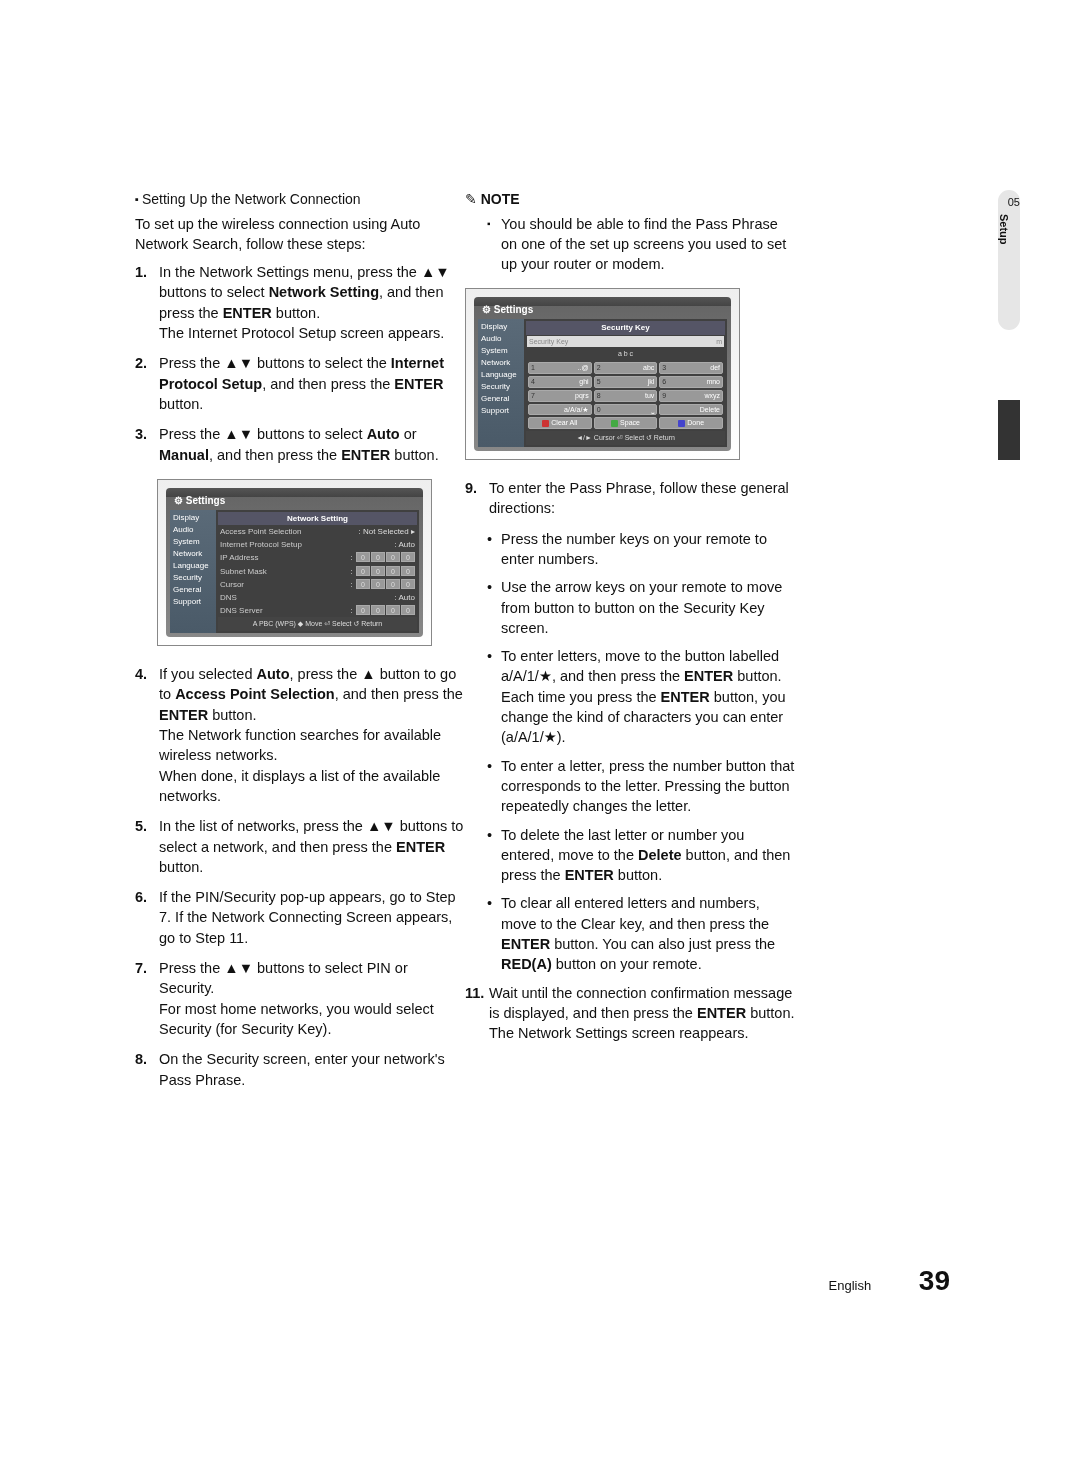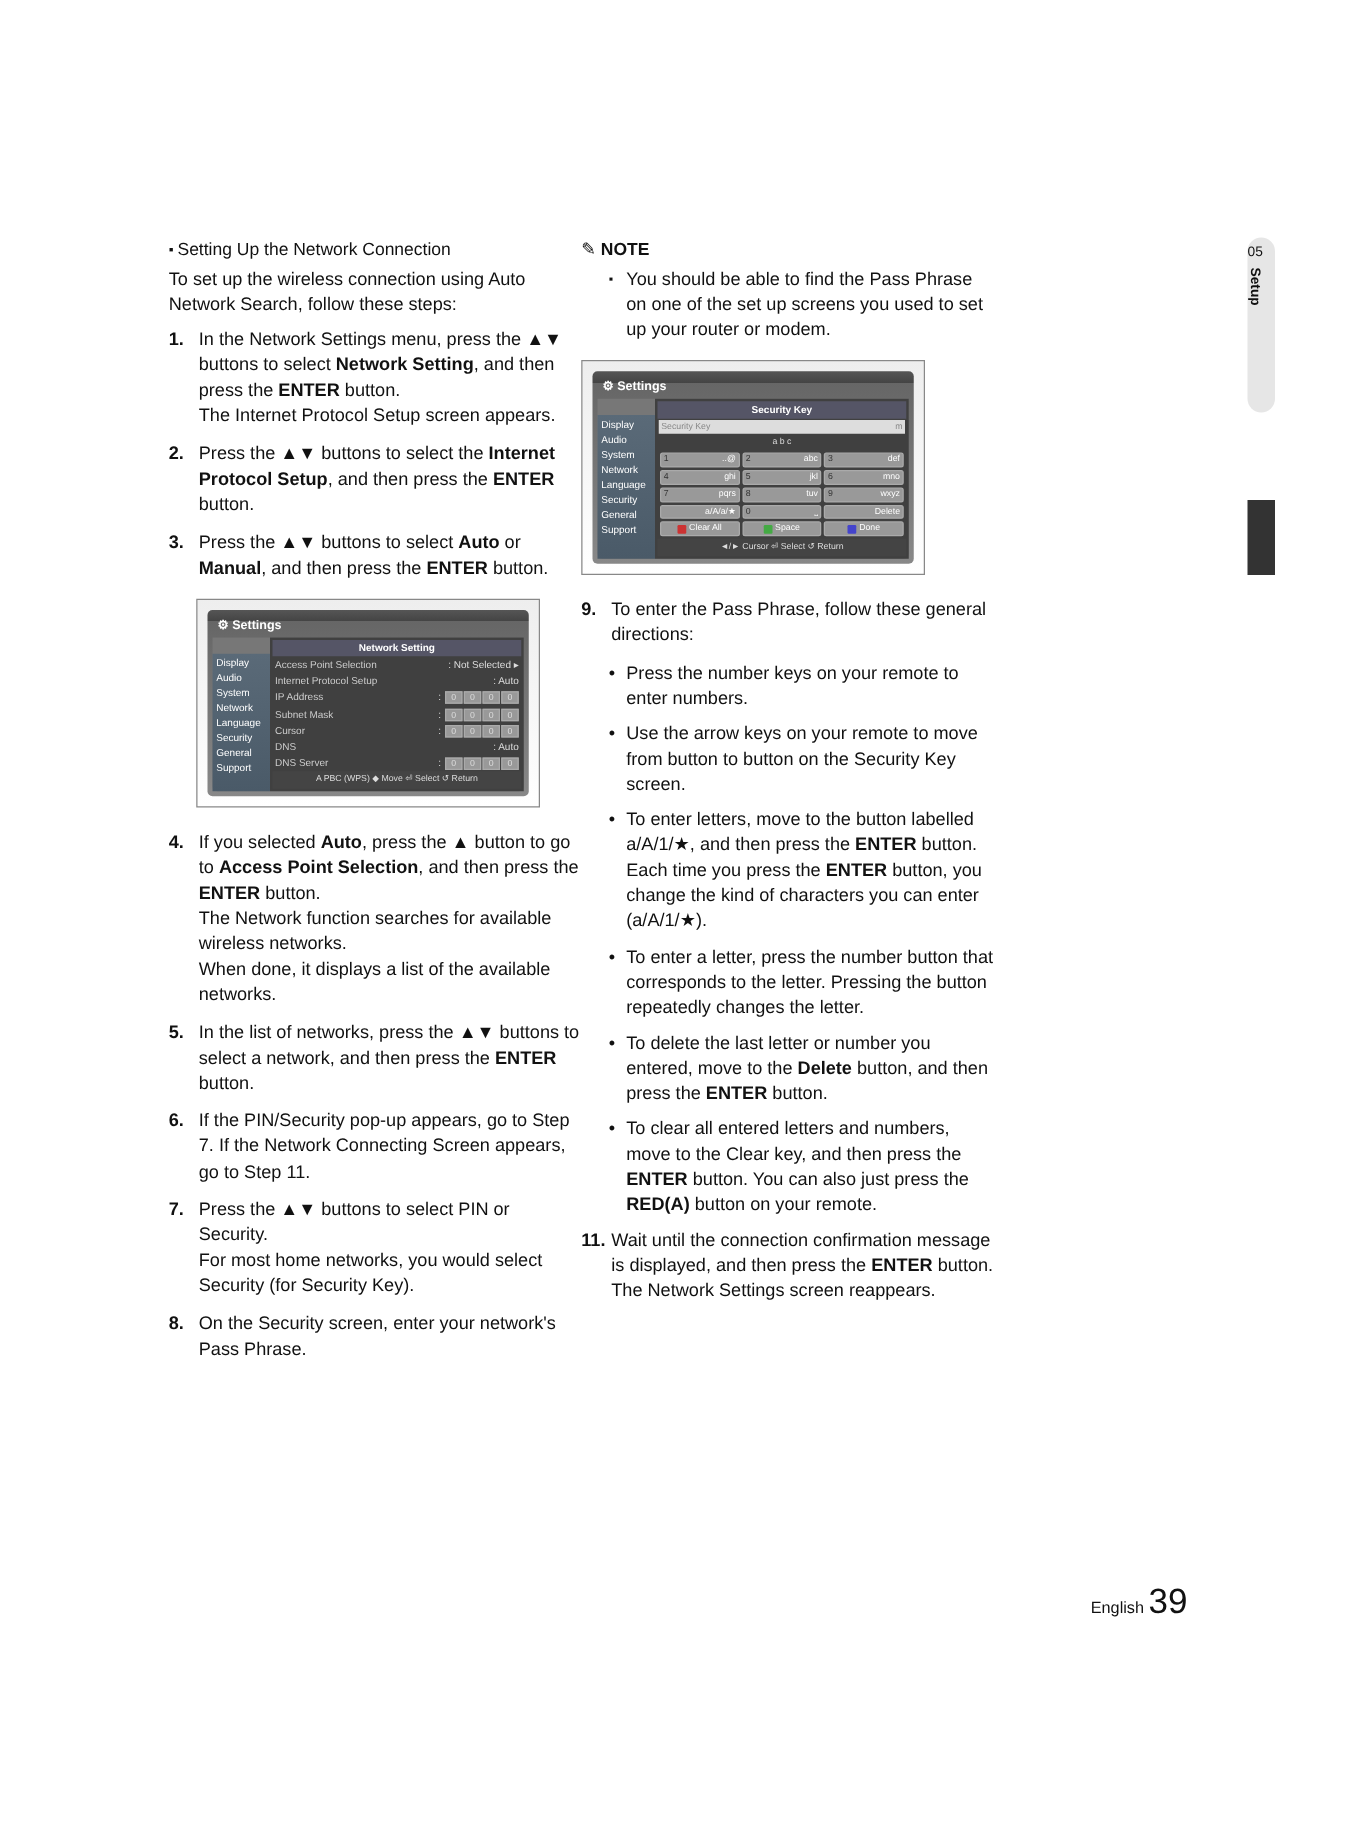--- a/index.html
+++ b/index.html
@@ -26,37 +26,37 @@
   ul.bullets { list-style:none; margin-left:22px; }
   ul.bullets > li { display:flex; margin-bottom:8px; }
   ul.bullets > li::before { content:"•"; width:14px; flex:0 0 14px; }
   .note-head { font-weight:bold; font-size:14px; margin-bottom:6px; }
   .note-head::before { content:"✎ "; font-weight:normal;}
   .note-item { display:flex; margin-left:22px; margin-bottom:12px; }
   .note-item::before { content:"▪"; font-size:10px; width:14px; flex:0 0 14px; margin-top:3px;}
   .side-tab {
     position:absolute; right:60px; top:190px;
     background:#e6e6e6; width:22px; height:140px;
-    font-size:11px; text-align:left; padding-top:6px;border-radius:11px;
+    font-size:11px; text-align:right; padding-top:6px;border-radius:11px;
   }
   .side-tab .rot { writing-mode:vertical-rl; margin-top:6px; font-weight:bold;}
   .side-black { position:absolute; right:60px; top:400px; width:22px; height:60px; background:#333;}
   .footer { position:absolute; bottom:180px; right:130px; font-size:13px;}
-  .footer .pg { font-size:28px; font-weight:normal; }
+  .footer .pg { font-size:28px; font-weight:bold;margin-left:44px; }
   
   .device {
     margin:14px 0 18px 22px; width:275px; border:1px solid #888;
     background:linear-gradient(#eee,#fff); padding:8px; font-size:9px;
     position:relative;
   }
   .dev-inner { background:linear-gradient(#555 0%,#444 6%,#666 6%,#888 100%); border-radius:4px; padding:4px; color:#fff;}
   .dev-title { font-size:10px; padding:2px 4px; font-weight:bold;}
   .dev-title::before{content:"⚙ ";}
   .dev-body { display:flex; background:#777; border-radius:0 0 4px 4px;}
-  .dev-side { width:46px; background:linear-gradient(#5a6a78,#4a5a68); font-size:8px; line-height:1.5; padding:2px 3px;margin-top:13px;}
+  .dev-side { width:46px; background:linear-gradient(#5a6a78,#4a5a68); font-size:8px; line-height:1.5; padding:2px 3px;}
   .dev-side div{white-space:nowrap; overflow:hidden;}
   .dev-main { flex:1; background:#404040; font-size:8px; padding:2px;}
   .dev-panel-title{ background:#556; text-align:center; font-size:8px; padding:1px; font-weight:bold;}
   .dev-row { display:flex; justify-content:space-between; padding:1px 2px; color:#ddd;}
   .dev-row .lab{color:#ccc;}
   .ipcell{display:inline-block;width:14px;height:10px;border:1px solid #aaa;background:#999;text-align:center;line-height:10px;margin-left:1px;font-size:7px;}
   .dev-foot{background:#444;color:#ddd;font-size:7px;text-align:center;padding:2px;}
   .keygrid{display:grid;grid-template-columns:repeat(3,1fr);gap:2px;padding:2px;}
   .key{border:1px solid #aaa;background:#999;text-align:center;font-size:7px;padding:1px;border-radius:2px;display:flex;justify-content:space-between;padding:0 2px;}
   .key .kn{color:#333;}

